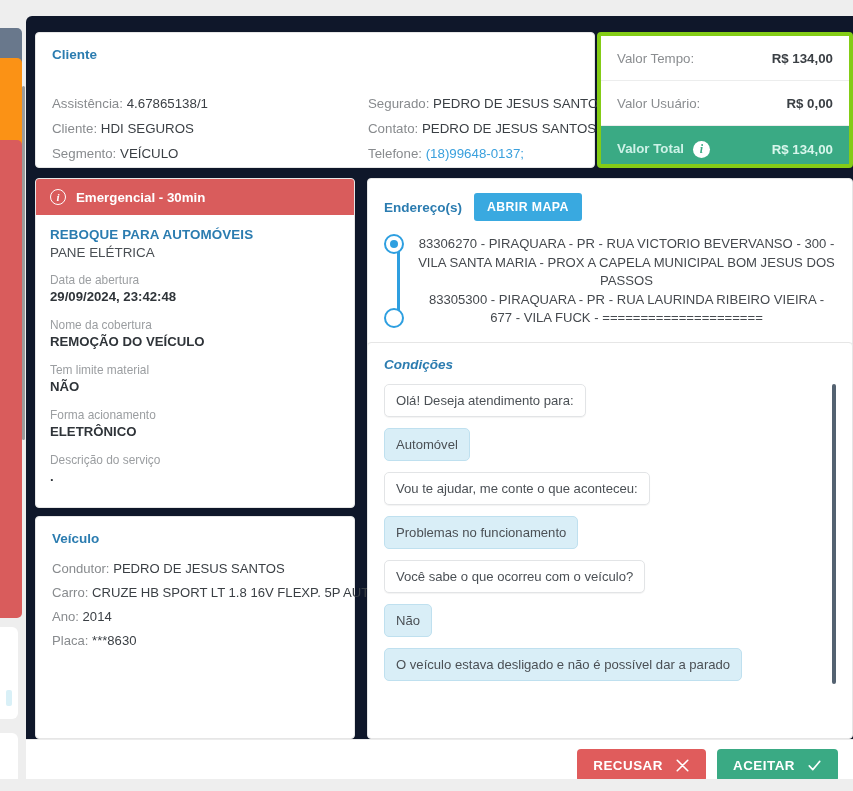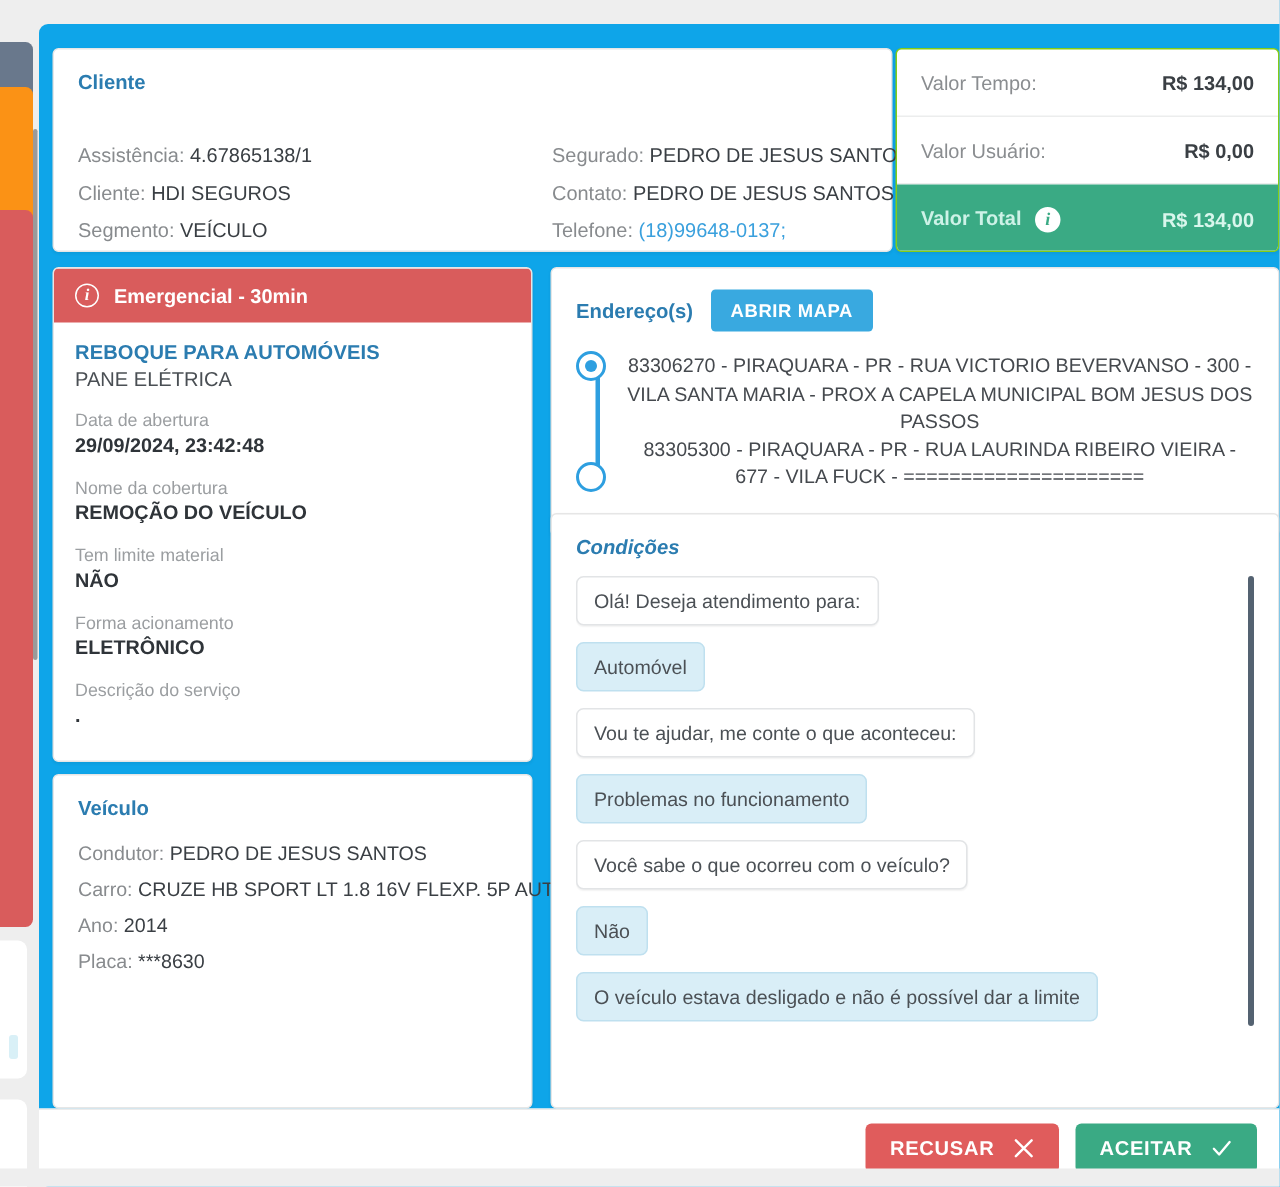--- a/index.html
+++ b/index.html
@@ -18,21 +18,21 @@
   #bg-card-red    { top: 140px; height: 478px; background: #d95c5c; }
   #bg-card-white1 { top: 627px; height: 92px;  background: #ffffff; left: -16px; width: 34px; border-radius: 6px; }
   #bg-card-white2 { top: 733px; height: 64px;  background: #ffffff; left: -16px; width: 34px; border-radius: 6px; }
   #bg-card-white1-accent { position: absolute; left: 6px; top: 690px; width: 6px; height: 16px; background: #d9f0f7; border-radius: 2px; }
   #bg-scrollbar { position: absolute; left: 22px; top: 86px; width: 3px; height: 354px; background: #9a9a9a; border-radius: 2px; }
 
   
   #modal {
     position: absolute; left: 26px; top: 16px;
     width: 827px; height: 775px;
-    background: #0ea5e9;
+    background: #0f172a;
     border-radius: 6px 0 0 6px;
     overflow: hidden;
     padding-left: 15px;
   }
   #modal-body { position: absolute; left: 0; top: 0; width: 827px; height: 723px; }
 
   
   .card { background:#fff; border:1px solid #e6e6e6; border-radius:4px;
           box-shadow:0 1px 2px rgba(0,0,0,.06); }
   .card-title { color:#2b7cb0; font-weight:bold; font-size:13.5px; }
@@ -47,21 +47,21 @@
   #client-card .card-title { margin-bottom:11px; }
   .kv { font-size:13.3px; line-height:25px; white-space:nowrap; }
   #client-left  { position:absolute; left:16px; top:58px; }
   #client-right { position:absolute; left:332px; top:58px; }
   .phone-link { color:#3aa0dd; }
 
   
   #values-card {
     position:absolute; left:571px; top:16px; width:256px; height:136px;
     border-radius:4px; overflow:hidden; background:#fff;
-    border:1px solid #84cc16; box-shadow:0 1px 2px rgba(0,0,0,.06);
+    border:4px solid #84cc16; box-shadow:0 1px 2px rgba(0,0,0,.06);
   }
   .value-row { display:flex; align-items:center; justify-content:space-between;
                height:45px; padding:0 16px; font-size:13.3px; }
   .value-row.sep { border-bottom:1px solid #eceded; }
   .value-row .vr-lbl { color:#8a8d90; }
   .value-row .vr-amt { color:#3a3f44; font-weight:bold; }
   #value-total-row { height:46px; background:#3aaa84; }
   #value-total-row .vr-lbl { color:#cdf2e7; font-weight:bold; display:flex; align-items:flex-start; gap:9px; }
   #value-total-row .vr-amt { color:#d8f6ec; font-weight:bold; }
   .info-dot { width:17px; height:17px; border-radius:50%; background:#fff;
@@ -280,21 +280,21 @@
 
   <div class="card" id="conditions-card">
     <div class="card-title">Condições</div>
     <div id="chat-scroll">
       <div class="bubble-row"><span class="bubble q">Olá! Deseja atendimento para:</span></div>
       <div class="bubble-row"><span class="bubble a">Automóvel</span></div>
       <div class="bubble-row"><span class="bubble q">Vou te ajudar, me conte o que aconteceu:</span></div>
       <div class="bubble-row"><span class="bubble a">Problemas no funcionamento</span></div>
       <div class="bubble-row"><span class="bubble q">Você sabe o que ocorreu com o veículo?</span></div>
       <div class="bubble-row"><span class="bubble a">Não</span></div>
-      <div class="bubble-row"><span class="bubble a">O veículo estava desligado e não é possível dar a limite</span></div>
+      <div class="bubble-row"><span class="bubble a">O veículo estava desligado e não é possível dar a parado</span></div>
 
       <div id="chat-scrollbar"></div>
     </div>
   </div>
 
 </div>
 
   <div id="modal-footer">
     <button class="foot-btn" id="reject-button">
       <span>RECUSAR</span>

